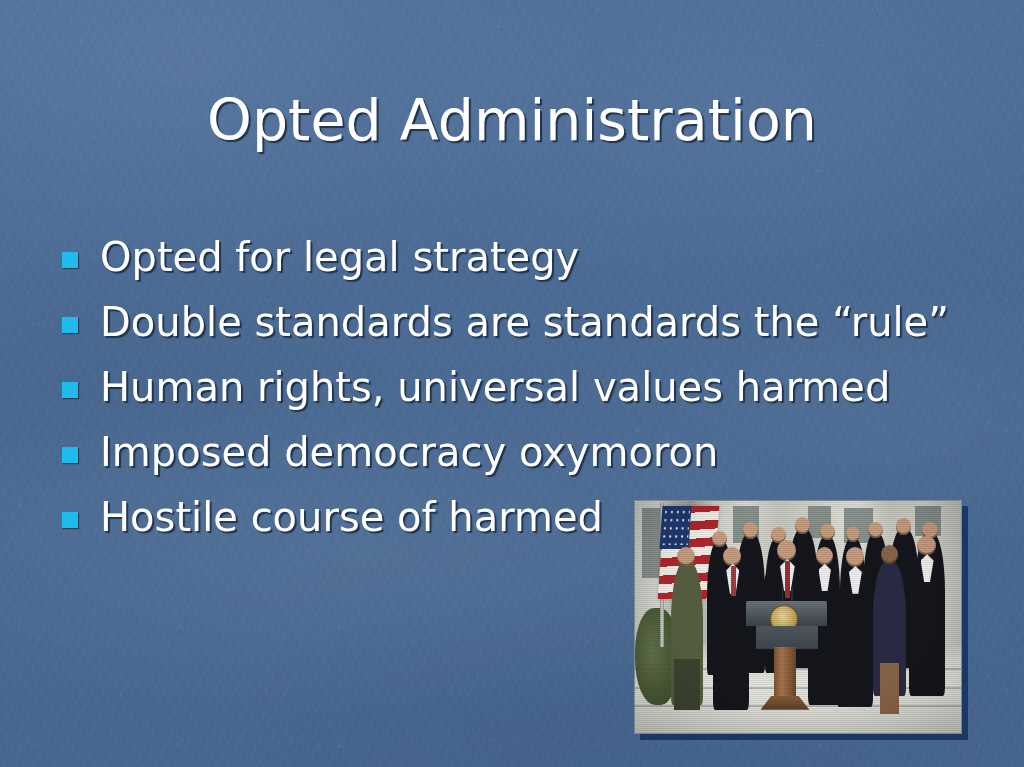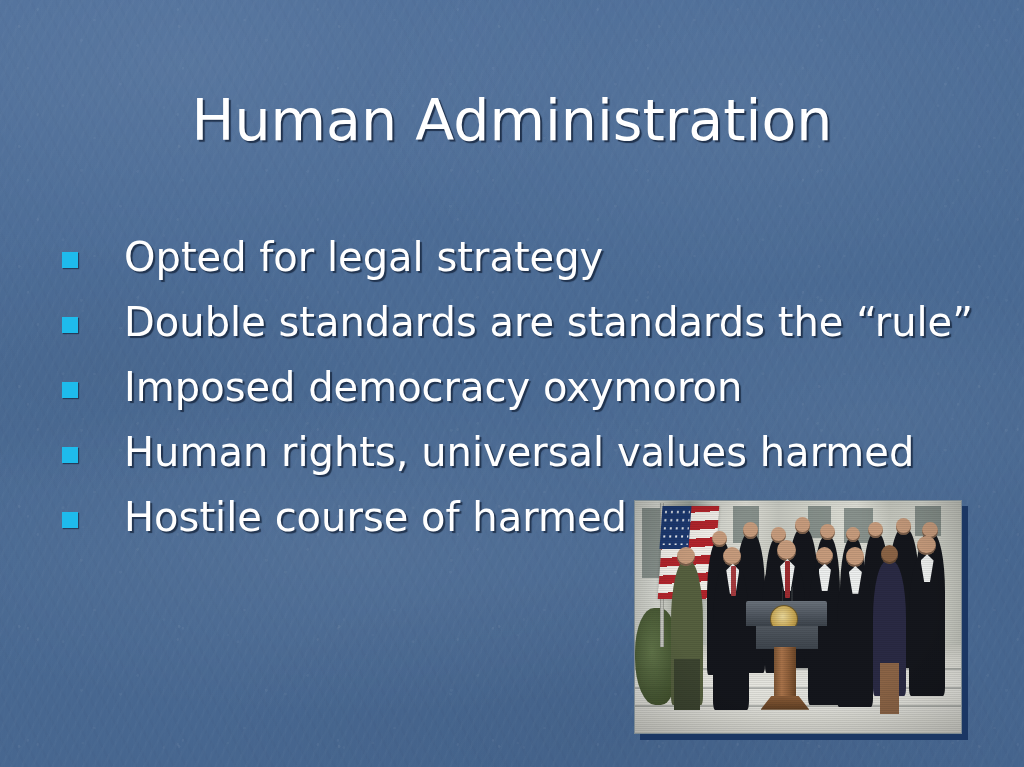--- a/index.html
+++ b/index.html
@@ -88,21 +88,20 @@
   .bullets {
     position: absolute;
     left: 62px;
     top: 231px;
     width: 900px;
   }
   .bullet-row {
     display: flex;
     align-items: flex-start;
     height: 65px;
-    gap: 24px;
   }
   .bullet-mark {
     width: 16px;
     height: 16px;
     flex: 0 0 16px;
     background: #1ebbec;
     margin-top: 21px;
     box-shadow: 1px 1px 1px rgba(16,30,52,0.6);
   }
   .bullet-text {
@@ -257,42 +256,42 @@
 </style>
 </head>
 <body>
 
 <div class="slide">
 
   <div class="bg-base"></div>
   <div class="bg-streaks"></div>
   <div class="bg-speckle"></div>
 
-  <div class="title">Human Administration</div>
+  <div class="title">Opted Administration</div>
 
   <div class="bullets">
 
     <div class="bullet-row">
       <span class="bullet-mark"></span>
       <span class="bullet-text">Opted for legal strategy</span>
     </div>
 
     <div class="bullet-row">
       <span class="bullet-mark"></span>
       <span class="bullet-text">Double standards are standards the “rule”</span>
     </div>
 
     <div class="bullet-row">
       <span class="bullet-mark"></span>
+      <span class="bullet-text">Human rights, universal values harmed</span>
+    </div>
+
+    <div class="bullet-row">
+      <span class="bullet-mark"></span>
       <span class="bullet-text">Imposed democracy oxymoron</span>
-    </div>
-
-    <div class="bullet-row">
-      <span class="bullet-mark"></span>
-      <span class="bullet-text">Human rights, universal values harmed</span>
     </div>
 
     <div class="bullet-row">
       <span class="bullet-mark"></span>
       <span class="bullet-text">Hostile course of harmed</span>
     </div>
 
   </div>
 
   <div class="photo-frame">

